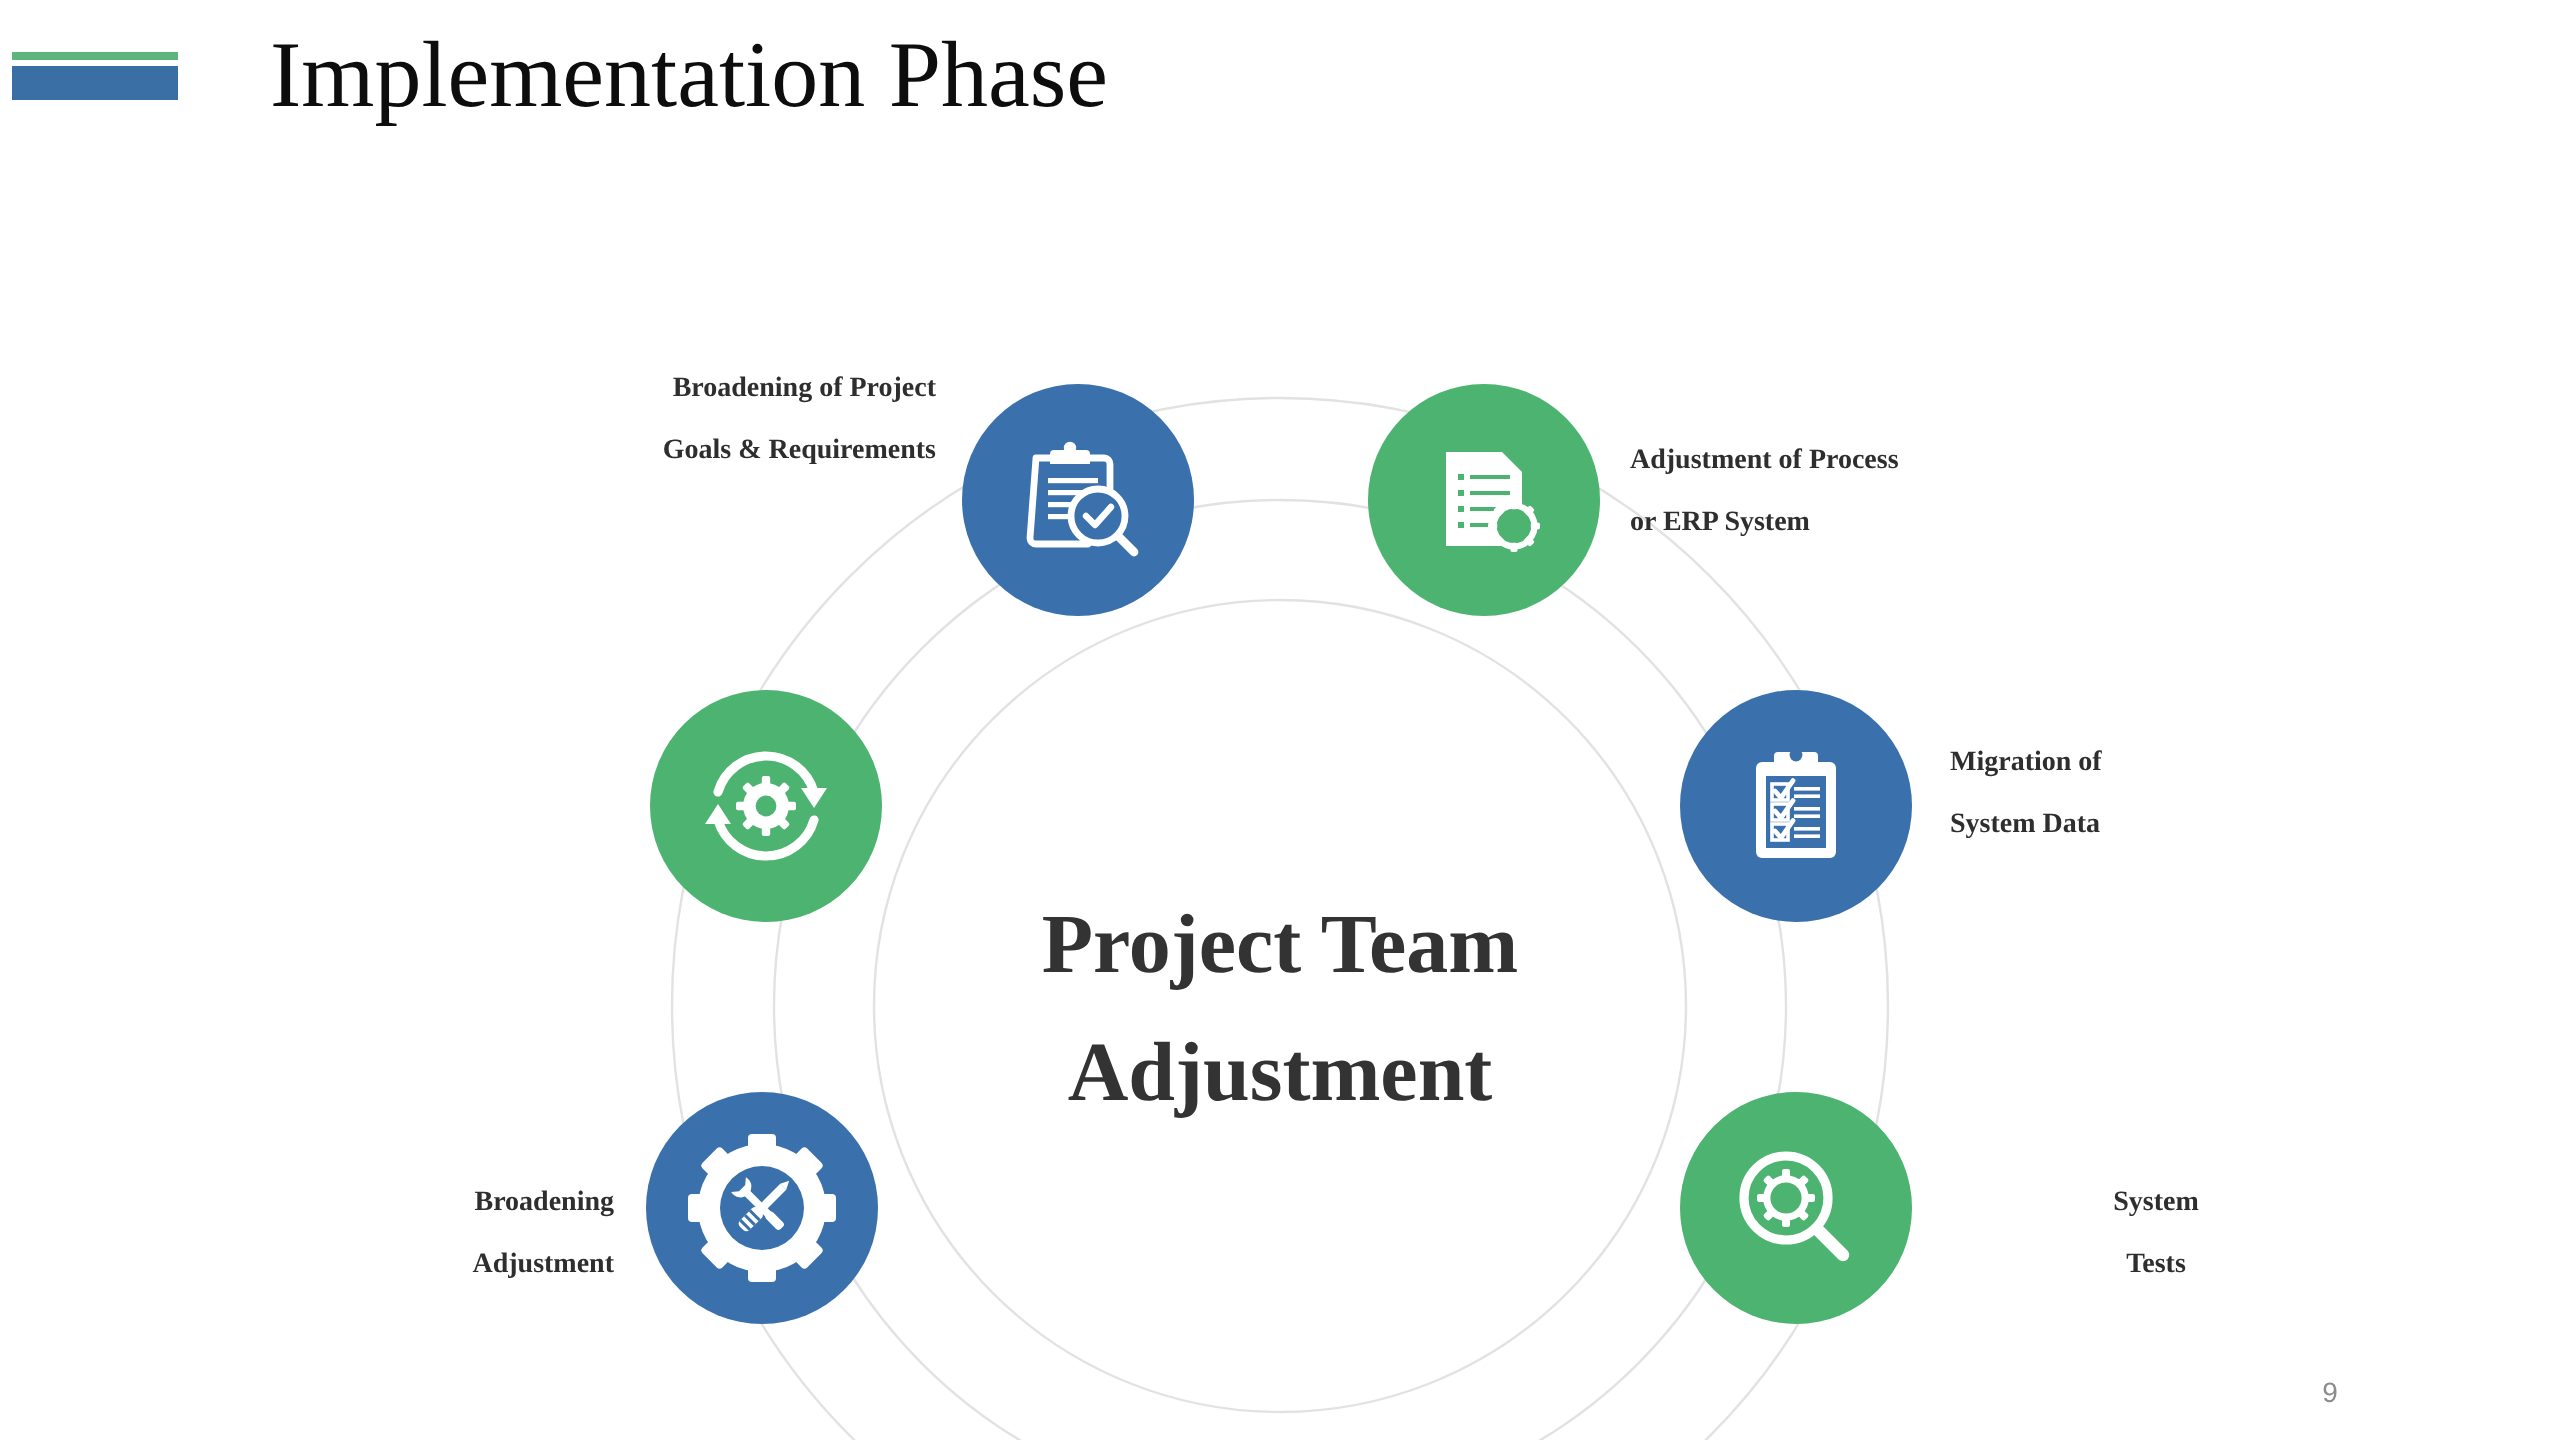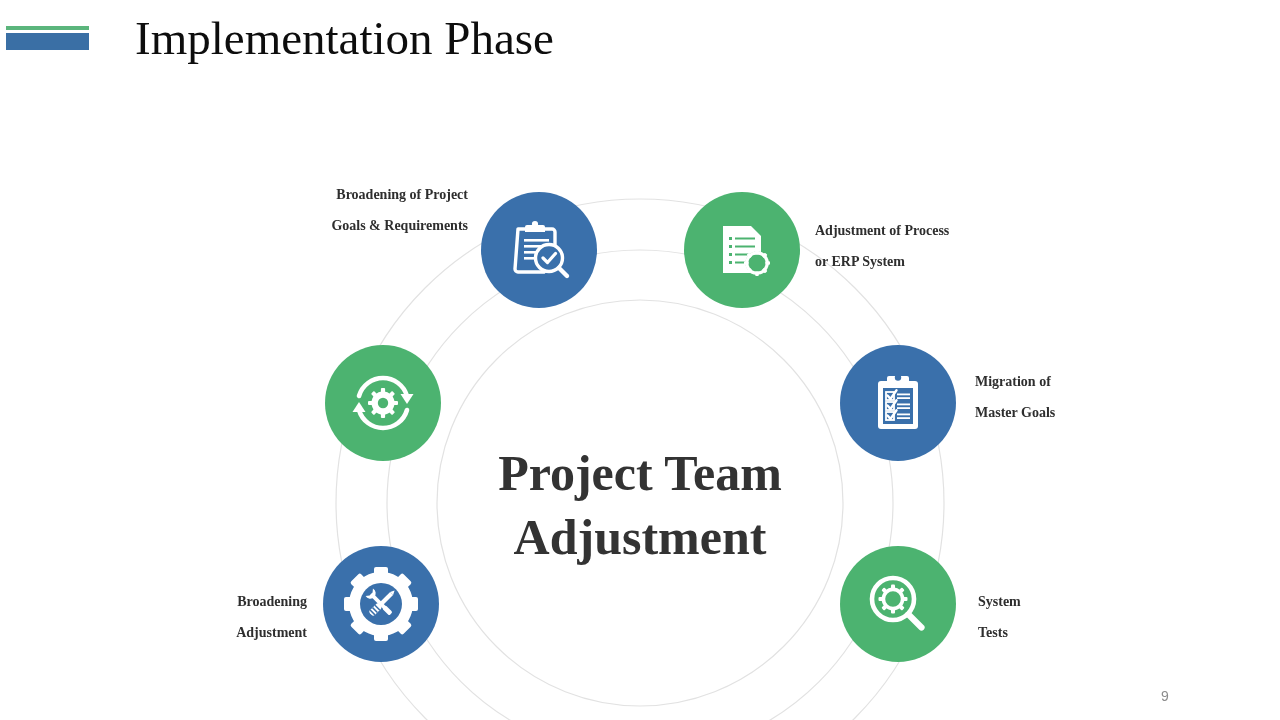--- a/index.html
+++ b/index.html
@@ -104,32 +104,32 @@
   #node-0 { left: 481px; top: 192px; }          
   #node-1 { left: 684px; top: 192px; }          
   #node-2 { left: 840px; top: 345px; }          
   #node-3 { left: 840px; top: 546px; }          
   #node-4 { left: 323px; top: 546px; }          
   #node-5 { left: 325px; top: 345px; }          
 
   #label-0 { right: 812px; top: 179px; width: 300px; }
   #label-1 { left: 815px; top: 179px; width: 320px; margin-top: 36px; }
   #label-2 { left: 975px; top: 366px; width: 220px; }
-  #label-3 { left: 978px; top: 586px; width: 200px; }
+  #label-3 { left: 978px; top: 586px; width: 200px; text-align: center; }
   #label-4 { right: 973px; top: 586px; width: 220px; }
   #label-5 { right: 961px; top: 366px; width: 250px; }
 
   
   #center-title {
     position: absolute;
     left: 390px;
     top: 441px;
     width: 500px;
     text-align: center;
-    font-size: 50px;
+    font-size: 42px;
     line-height: 64px;
     font-weight: 700;
     color: #333333;
     white-space: pre-line;
   }
 
   
   #page-number {
     position: absolute;
     left: 1150px;
@@ -241,21 +241,21 @@
         <g>
           <rect x="23" y="44" width="8" height="8" fill="none" stroke="#ffffff" stroke-width="1.8"></rect>
           <path d="M24.5 47.5 l3 3.4 l6 -8.6" fill="none" stroke="#ffffff" stroke-width="2.4" stroke-linecap="round" stroke-linejoin="round"></path>
           <rect x="34" y="45.5" width="13" height="1.8" fill="#ffffff"></rect>
           <rect x="34" y="49.2" width="13" height="1.8" fill="#ffffff"></rect>
         </g>
       </svg>
     </div>
   </div>
   <div class="node-label left-aligned" id="label-2">Migration of
-Master Goals</div>
+System Data</div>
 
   <div class="node" id="node-3">
     <div class="node-circle green">
       <svg width="72" height="72" viewBox="0 0 72 72">
 
         <circle cx="31" cy="31" r="21" fill="none" stroke="#ffffff" stroke-width="4.6"></circle>
 
         <g transform="translate(31,31)">
           <circle cx="0" cy="0" r="9.6" fill="none" stroke="#ffffff" stroke-width="3.6"></circle>
           <g fill="#ffffff">

